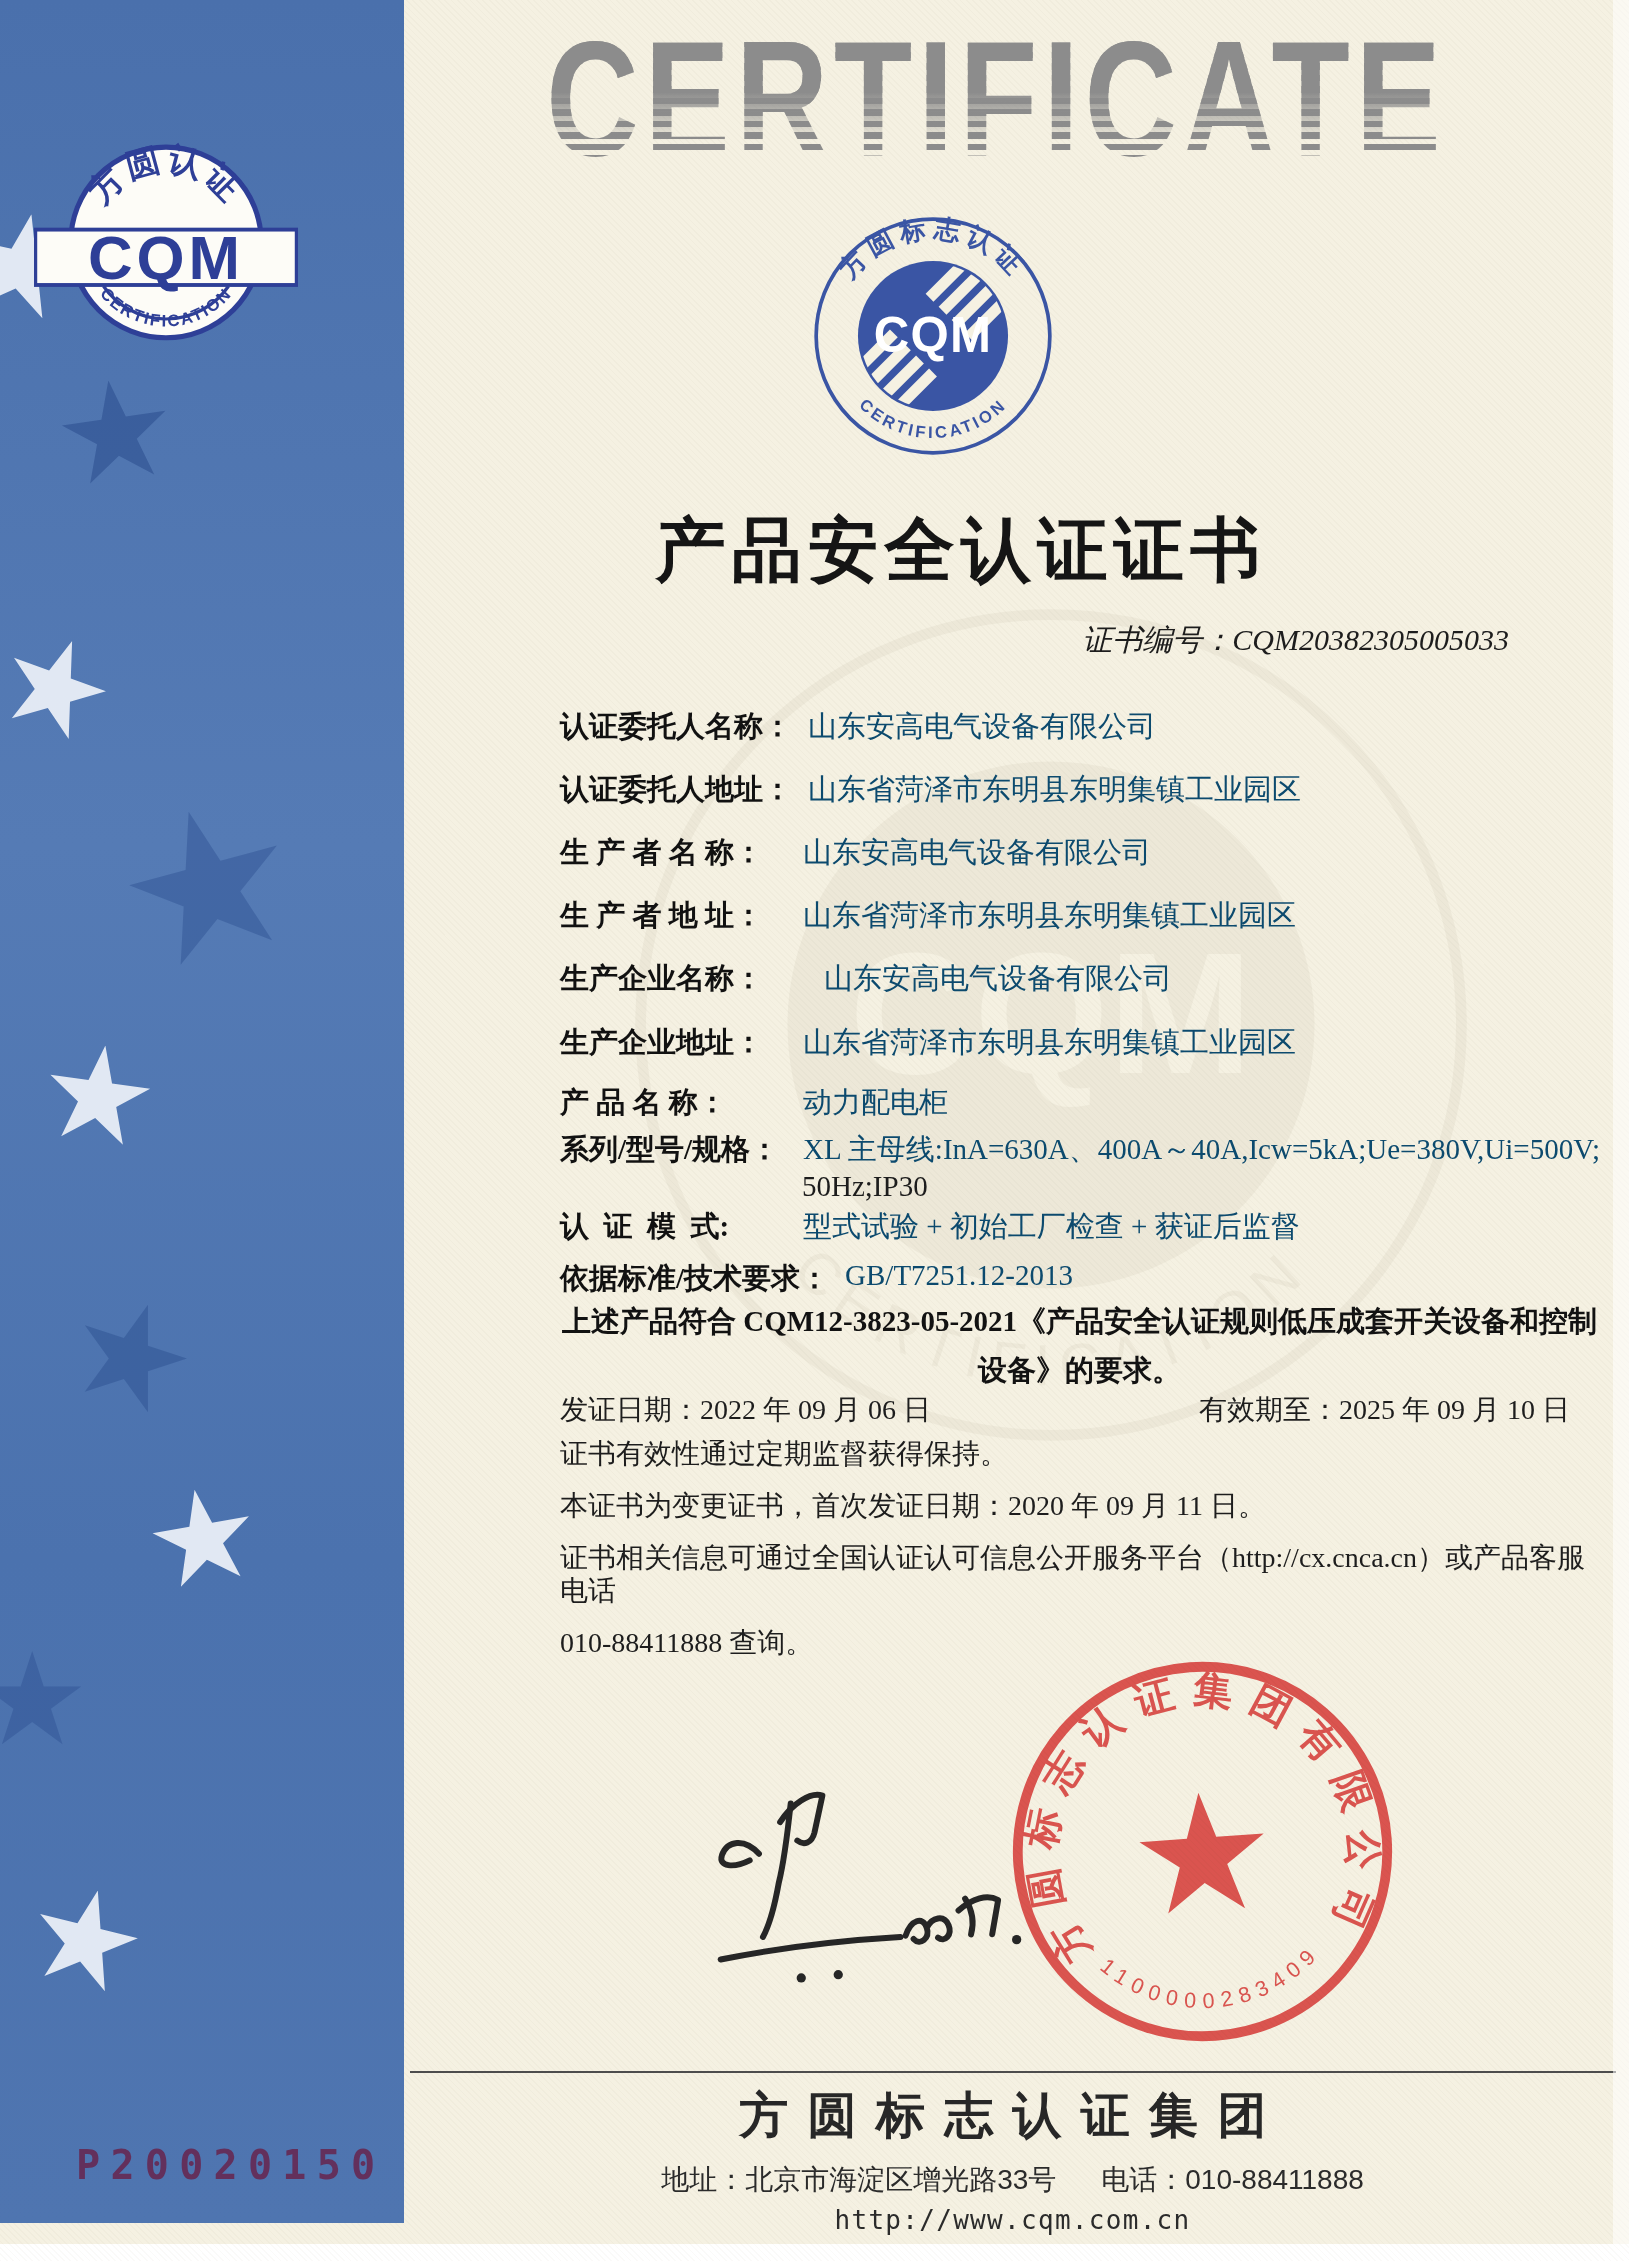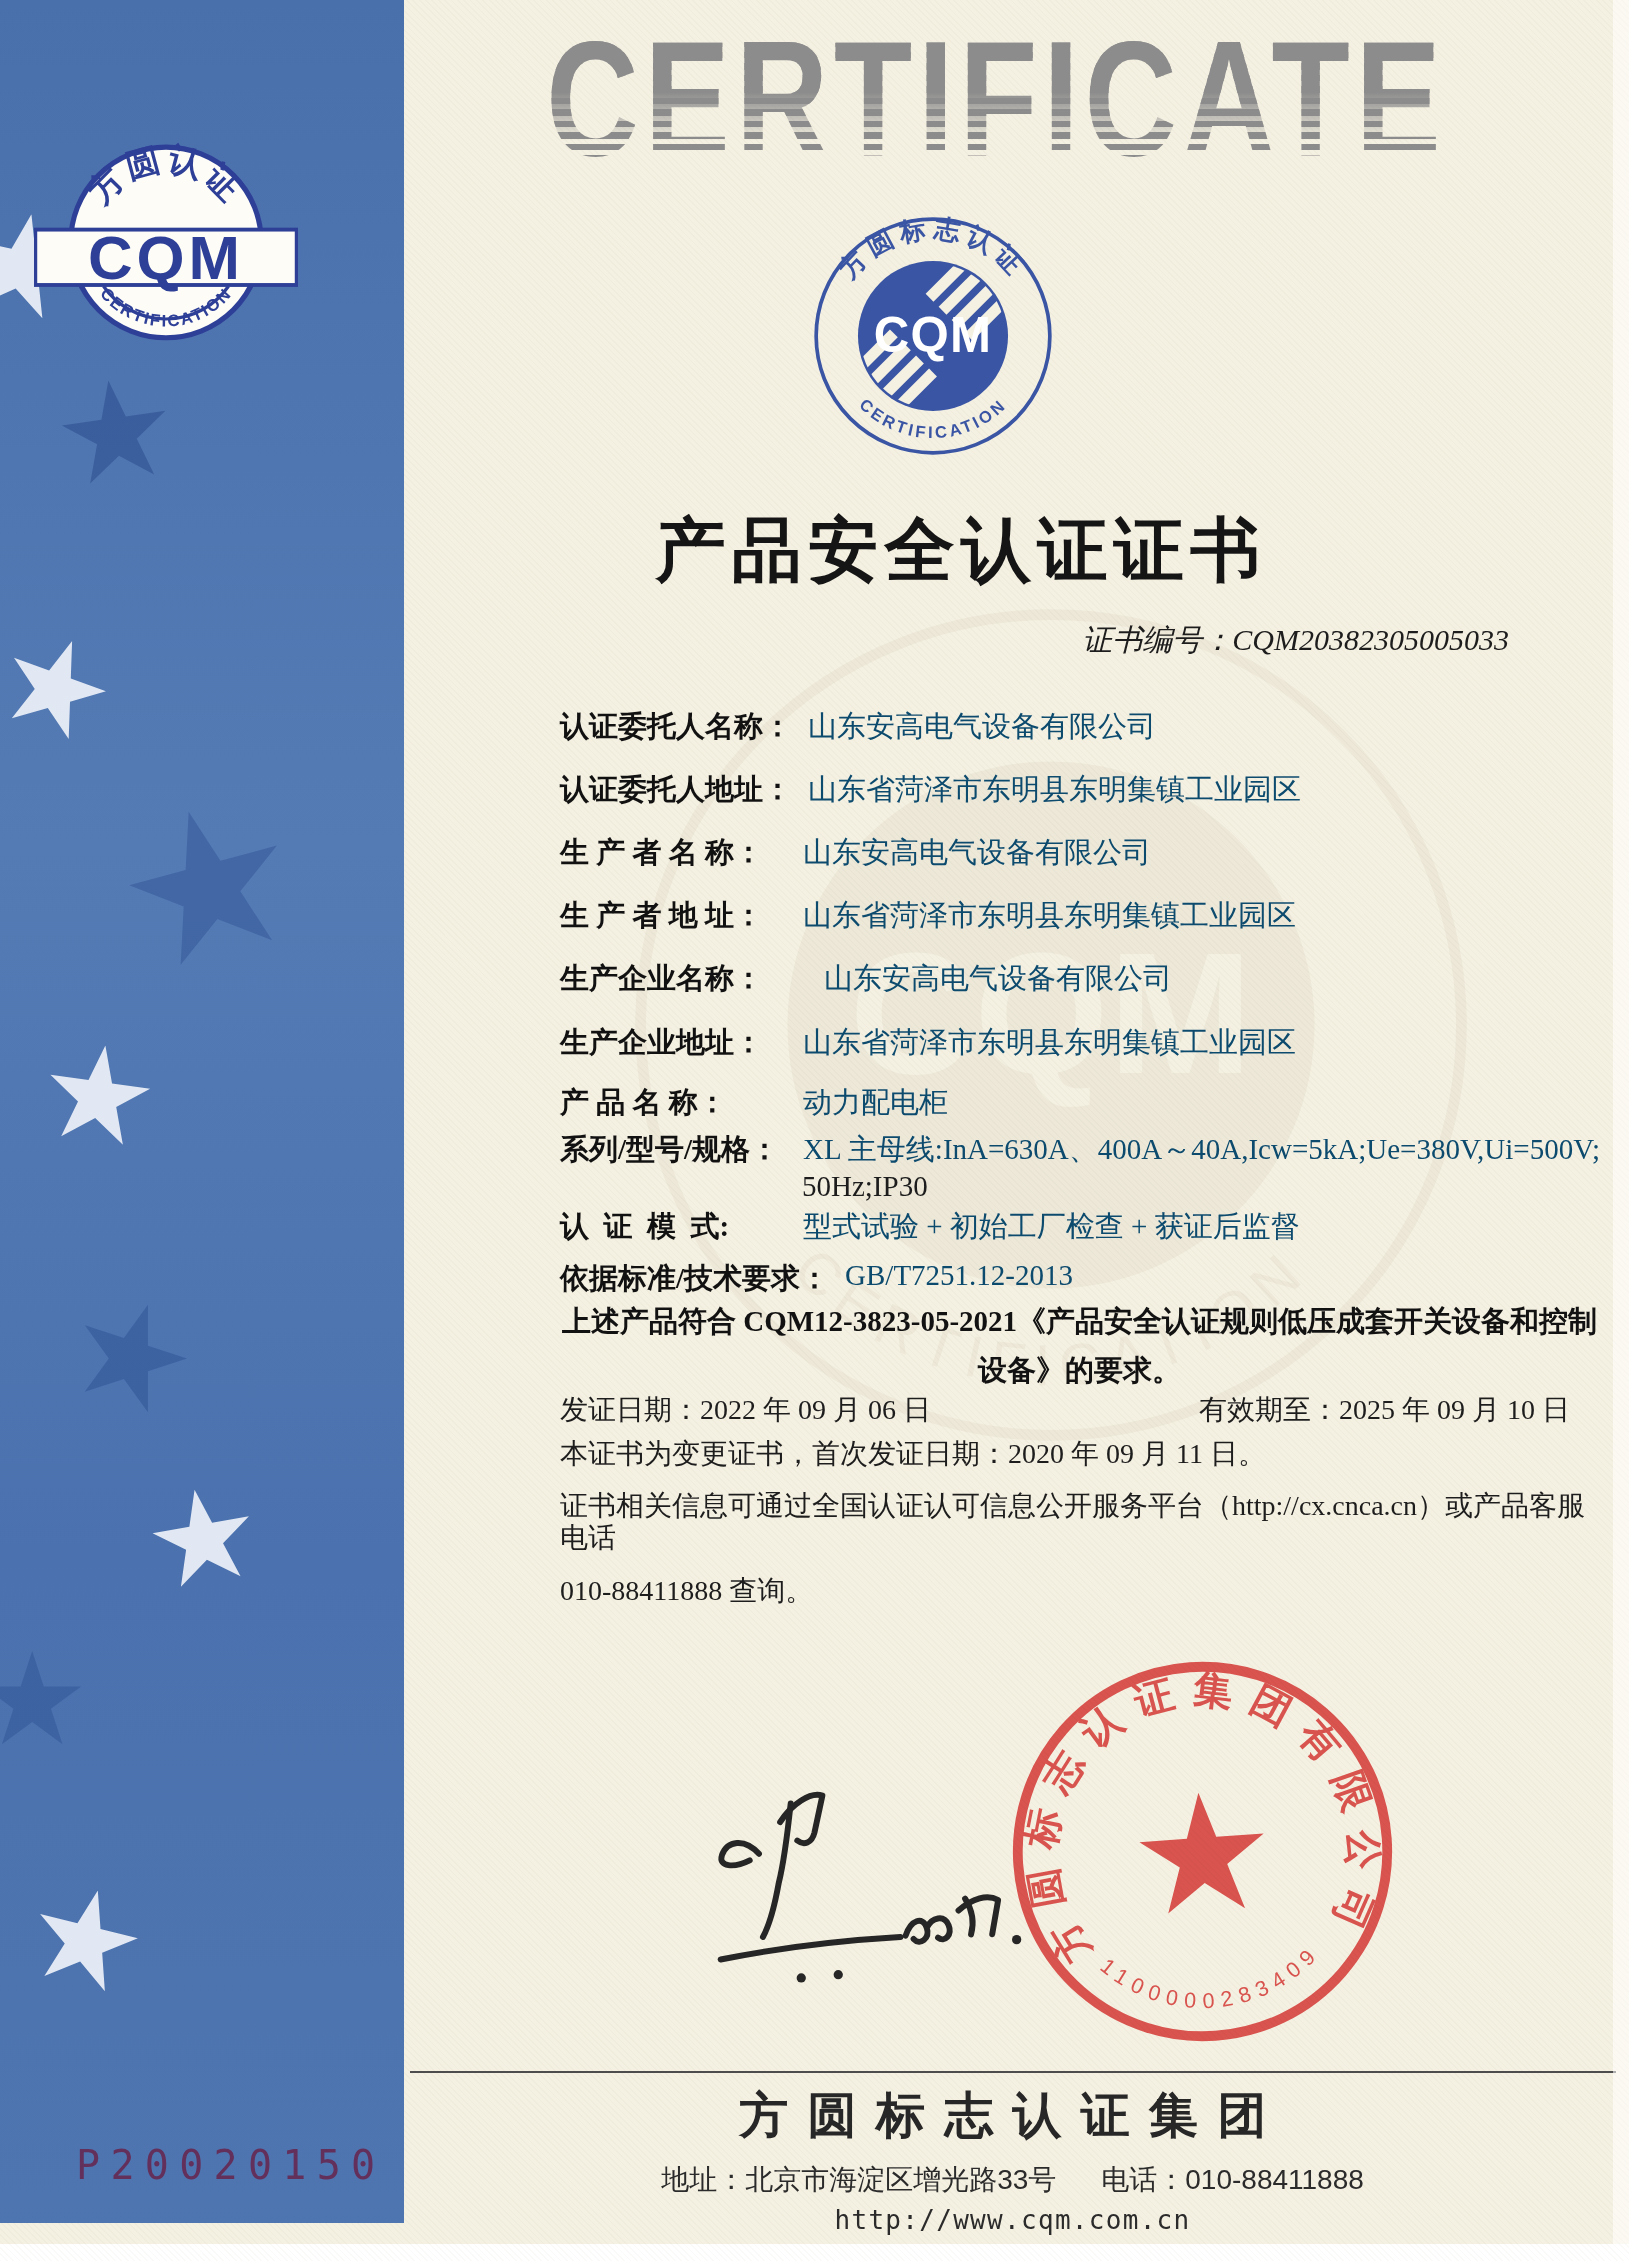--- a/index.html
+++ b/index.html
@@ -11,21 +11,21 @@
      background:repeating-linear-gradient(45deg,rgba(120,110,80,0.035) 0 1.3px,rgba(0,0,0,0) 1.3px 4.5px);}
   .right-scan-edge{position:absolute;right:0;top:0;width:17px;height:2244px;background:rgba(255,255,255,0.55);}
   
   .band{position:absolute;left:0;top:0;width:404px;height:2223px;overflow:hidden;
         background:linear-gradient(180deg,#4a70ac 0%,#557bb5 38%,#4b72ae 70%,#4f75b0 100%);}
   .star{position:absolute;
         clip-path:polygon(50% 0%,61.2% 34.5%,97.5% 34.5%,68.2% 56%,79.4% 90.5%,50% 69%,20.6% 90.5%,31.8% 56%,2.5% 34.5%,38.8% 34.5%);}
   .star.white{background:rgba(238,242,248,0.92);}
   .star.dark{background:rgba(38,72,138,0.5);}
   .band-serial{position:absolute;left:76px;top:2142px;font-family:"DejaVu Sans Mono","Liberation Mono",monospace;
-        font-size:40px;letter-spacing:10.3px;color:#63305c;font-weight:normal;}
+        font-size:40px;letter-spacing:10.3px;color:#63305c;font-weight:bold;}
   .left-logo{position:absolute;left:34px;top:134px;width:264px;height:226px;}
   
   .banner{position:absolute;left:413px;top:17px;width:1167px;text-align:center;}
   .banner span{display:inline-block;font-family:"Liberation Sans","DejaVu Sans",sans-serif;font-weight:bold;
       font-size:128px;letter-spacing:5.8px;line-height:1;transform:scaleY(1.28);transform-origin:top;
       color:transparent;-webkit-background-clip:text;background-clip:text;
       background-image:linear-gradient(to bottom,#8c8c8c 0 59px,rgba(140,140,140,0) 97px),
                        repeating-linear-gradient(to bottom,#8c8c8c 0 5.2px,rgba(140,140,140,0) 5.2px 9px);}
   
   .emblem{position:absolute;left:810px;top:213px;width:246px;height:246px;}
@@ -191,20 +191,21 @@
   </div>
 
   <div class="statement">上述产品符合 CQM12-3823-05-2021《产品安全认证规则低压成套开关设备和控制设备》的要求。</div>
 
   <div class="dates">
     <span>发证日期：2022 年 09 月 06 日</span>
     <span>有效期至：2025 年 09 月 10 日</span>
   </div>
 
   <div class="notes">
+    <p>证书有效性通过定期监督获得保持。</p>
     <p>本证书为变更证书，首次发证日期：2020 年 09 月 11 日。</p>
     <p>证书相关信息可通过全国认证认可信息公开服务平台（http://cx.cnca.cn）或产品客服电话</p>
     <p>010-88411888 查询。</p>
   </div>
 
   <svg class="signature" viewBox="0 0 560 340">
     <g fill="none" stroke="#262626" stroke-width="9" stroke-linecap="round" stroke-linejoin="round">
       <path d="M118,128 C96,104 70,108 62,130 C56,148 80,150 104,138"></path>
       <path d="M166,52 C162,90 156,140 148,172 C143,200 136,232 124,254"></path>
       <path d="M150,80 C168,52 196,34 214,40 L202,96 C198,112 186,116 176,108"></path>

